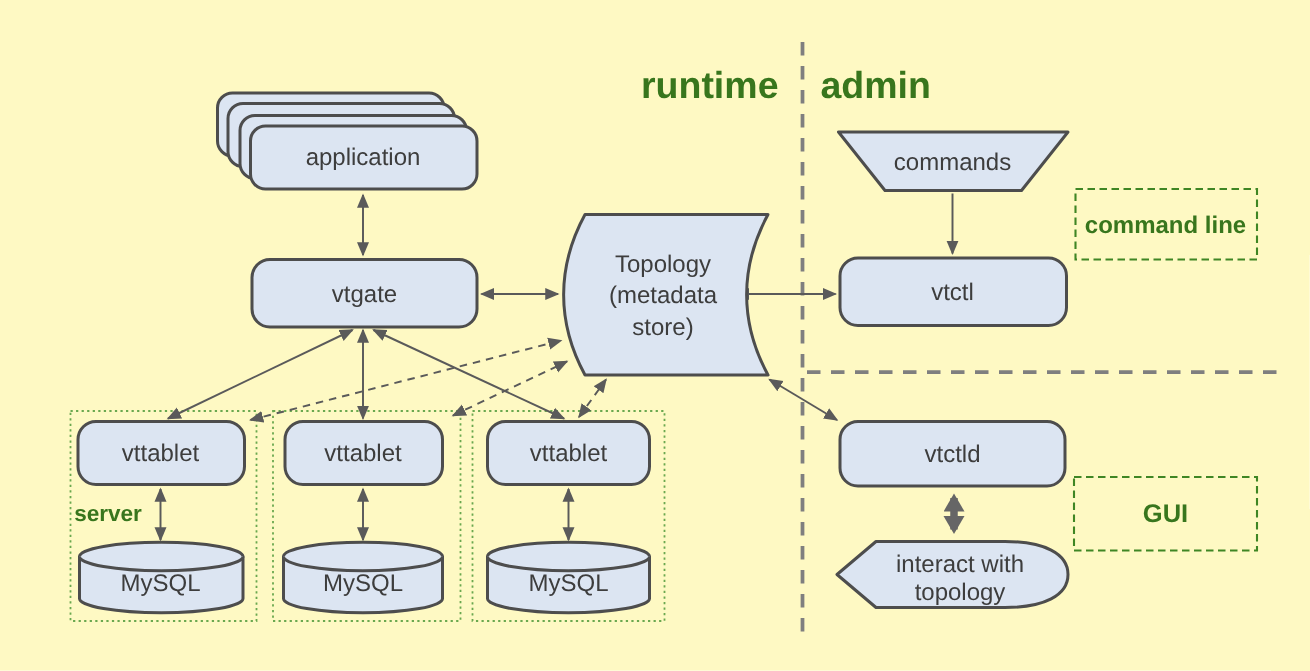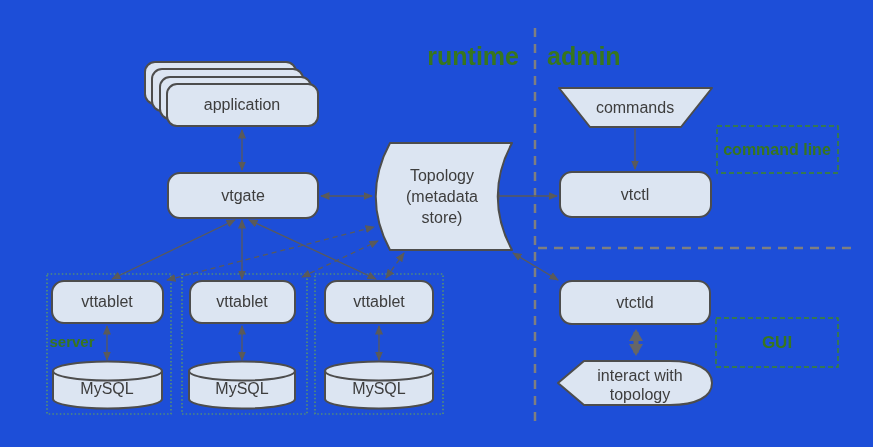--- a/index.html
+++ b/index.html
@@ -5,21 +5,21 @@
   html, body {
     margin: 0;
     padding: 0;
     background: #FFFBE6;
     font-family: "Liberation Sans", sans-serif;
   }
   .canvas {
     position: relative;
     width: 873px;
     height: 447px;
-    background: #1d4ed8;
+    background: #fef9c3;
     overflow: hidden;
     text-decoration: underline;
   }
   svg { display: block; }
 
   .node {
     fill: #DCE5F2;
     stroke: #4D4D4D;
     stroke-width: 2;
     stroke-linejoin: round;

